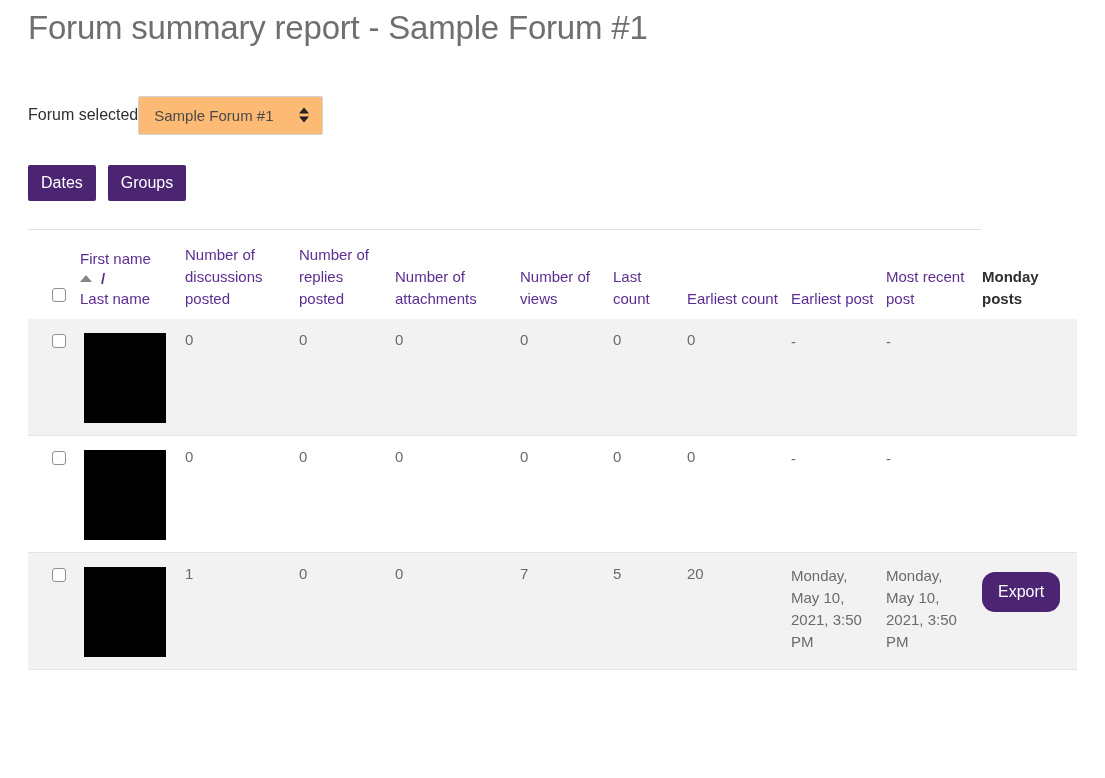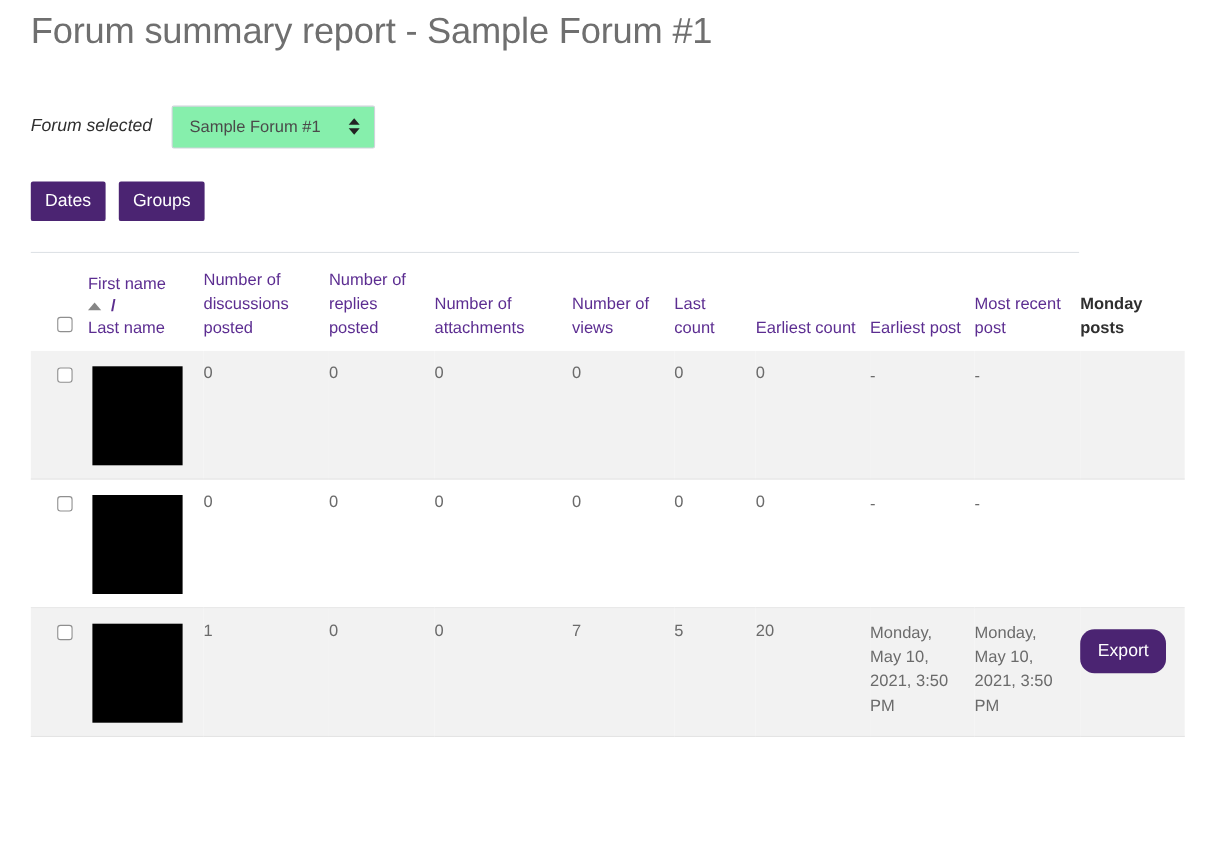--- a/index.html
+++ b/index.html
@@ -32,36 +32,34 @@
 
   
   .forum-select-row {
     display: flex;
     align-items: center;
     margin-top: 48px;
   }
   .forum-select-label {
     font-size: 16px;
     color: #2f2f2f;
-    margin-right: 18px;
     white-space: nowrap;
-    font-style: italic;
   }
   .select-wrap {
     position: relative;
     display: inline-block;
   }
   .forum-select {
     -webkit-appearance: none;
     -moz-appearance: none;
     appearance: none;
     font-family: "Liberation Sans", sans-serif;
     font-size: 15px;
     color: #4a4a4a;
-    background: #86efac;
+    background: #fdba74;
     border: 1px solid #ced4da;
     border-radius: 2px;
     padding: 9px 48px 9px 15px;
     line-height: 1.3;
     outline: none;
   }
   .select-chevrons {
     position: absolute;
     right: 14px;
     top: 50%;

